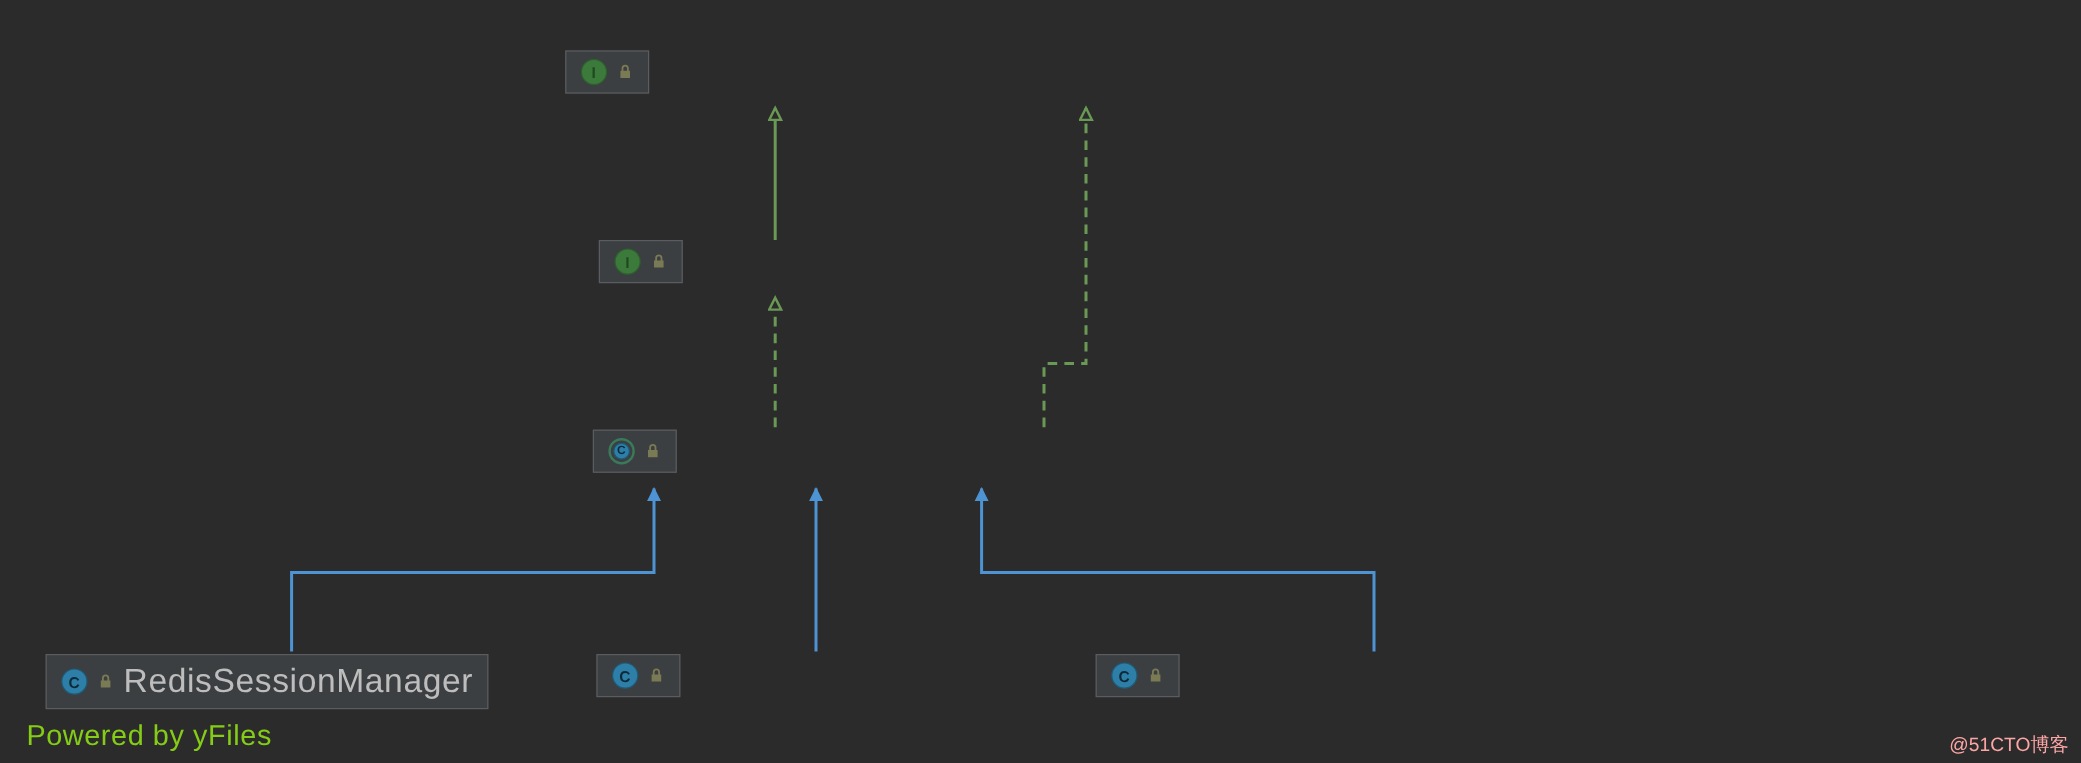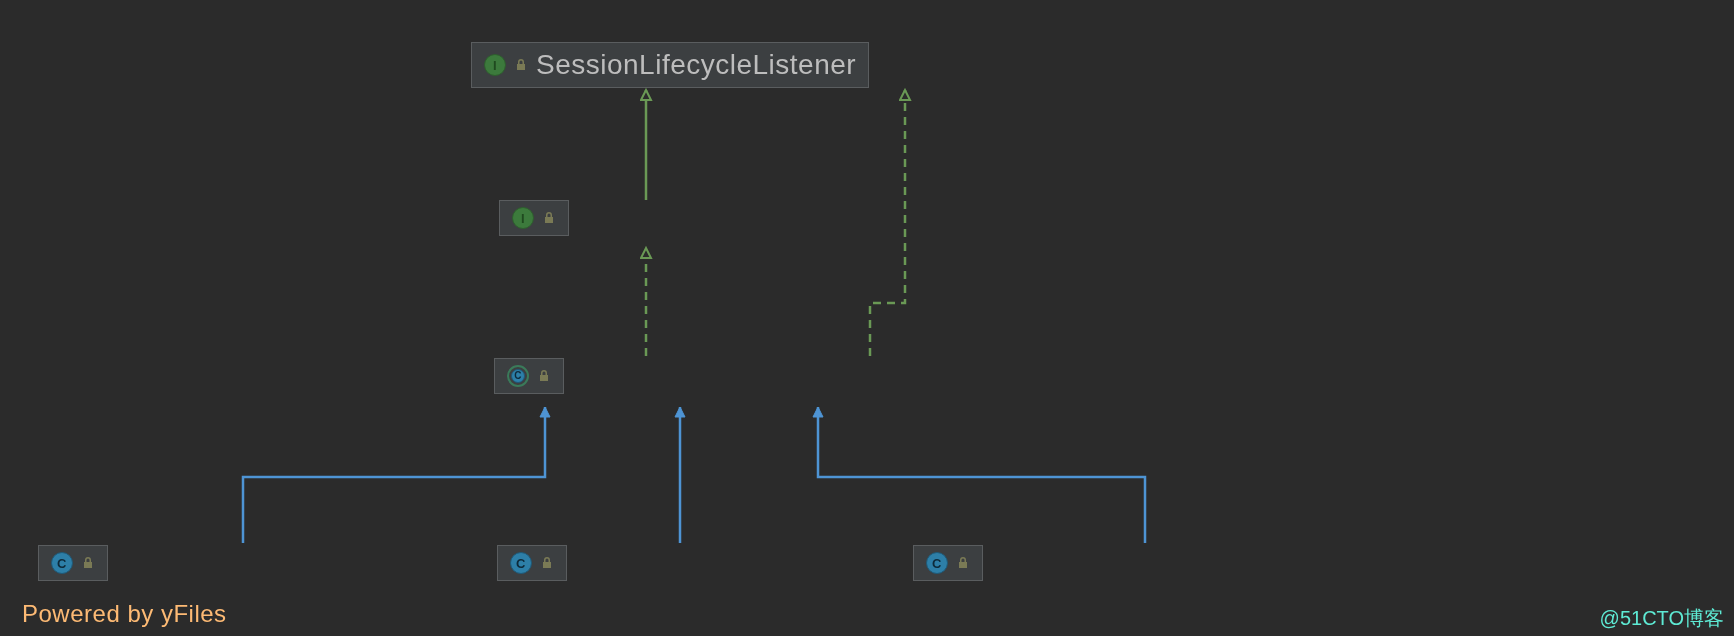--- a/index.html
+++ b/index.html
@@ -74,30 +74,30 @@
   .edges {
     position: absolute;
     left: 0; top: 0;
     width: 1734px; height: 636px;
     pointer-events: none;
   }
   .footer-left {
     position: absolute;
     left: 22px;
     bottom: 8px;
-    color: #fdba74;
+    color: #84cc16;
     font-size: 24px;
     letter-spacing: 0.5px;
   }
   .footer-right {
     position: absolute;
     right: 10px;
     bottom: 4px;
-    color: #5eead4;
-    font-size: 20px;
+    color: #fca5a5;
+    font-size: 16px;
   }
 </style>
 </head>
 <body>
 
 <div class="canvas">
 
   <svg class="edges">
     <defs>
       <marker id="arrow-green-open" markerWidth="14" markerHeight="14" refX="11" refY="6" orient="auto" markerUnits="userSpaceOnUse">
@@ -121,21 +121,20 @@
     <path d="M 1145 543 L 1145 477 L 818 477 L 818 407" stroke="#4e94d4" stroke-width="2.5" fill="none" marker-end="url(#arrow-blue-solid)"></path>
   </svg>
 
   <div class="node" style="left:471px; top:42px;">
     <span class="type-badge interface-badge">I</span>
     <span class="lock-icon">
       <svg width="14" height="14" viewBox="0 0 14 14">
           <path d="M4 6V4a3 3 0 016 0v2h1v6H3V6h1zm1.5 0h3V4a1.5 1.5 0 00-3 0v2z" fill="#7a7a55"></path>
         </svg>
     </span>
-    <span>SessionLifecycleListener</span>
   </div>
 
   <div class="node" style="left:499px; top:200px;">
     <span class="type-badge interface-badge">I</span>
     <span class="lock-icon">
       <svg width="14" height="14" viewBox="0 0 14 14">
           <path d="M4 6V4a3 3 0 016 0v2h1v6H3V6h1zm1.5 0h3V4a1.5 1.5 0 00-3 0v2z" fill="#7a7a55"></path>
         </svg>
     </span>
   </div>
@@ -151,20 +150,21 @@
     </span>
   </div>
 
   <div class="node" style="left:38px; top:545px;">
     <span class="type-badge class-badge">C</span>
     <span class="lock-icon">
       <svg width="14" height="14" viewBox="0 0 14 14">
           <path d="M4 6V4a3 3 0 016 0v2h1v6H3V6h1zm1.5 0h3V4a1.5 1.5 0 00-3 0v2z" fill="#7a7a55"></path>
         </svg>
     </span>
+    <span>RedisSessionManager</span>
   </div>
 
   <div class="node" style="left:497px; top:545px;">
     <span class="type-badge class-badge">C</span>
     <span class="lock-icon">
       <svg width="14" height="14" viewBox="0 0 14 14">
           <path d="M4 6V4a3 3 0 016 0v2h1v6H3V6h1zm1.5 0h3V4a1.5 1.5 0 00-3 0v2z" fill="#7a7a55"></path>
         </svg>
     </span>
   </div>

